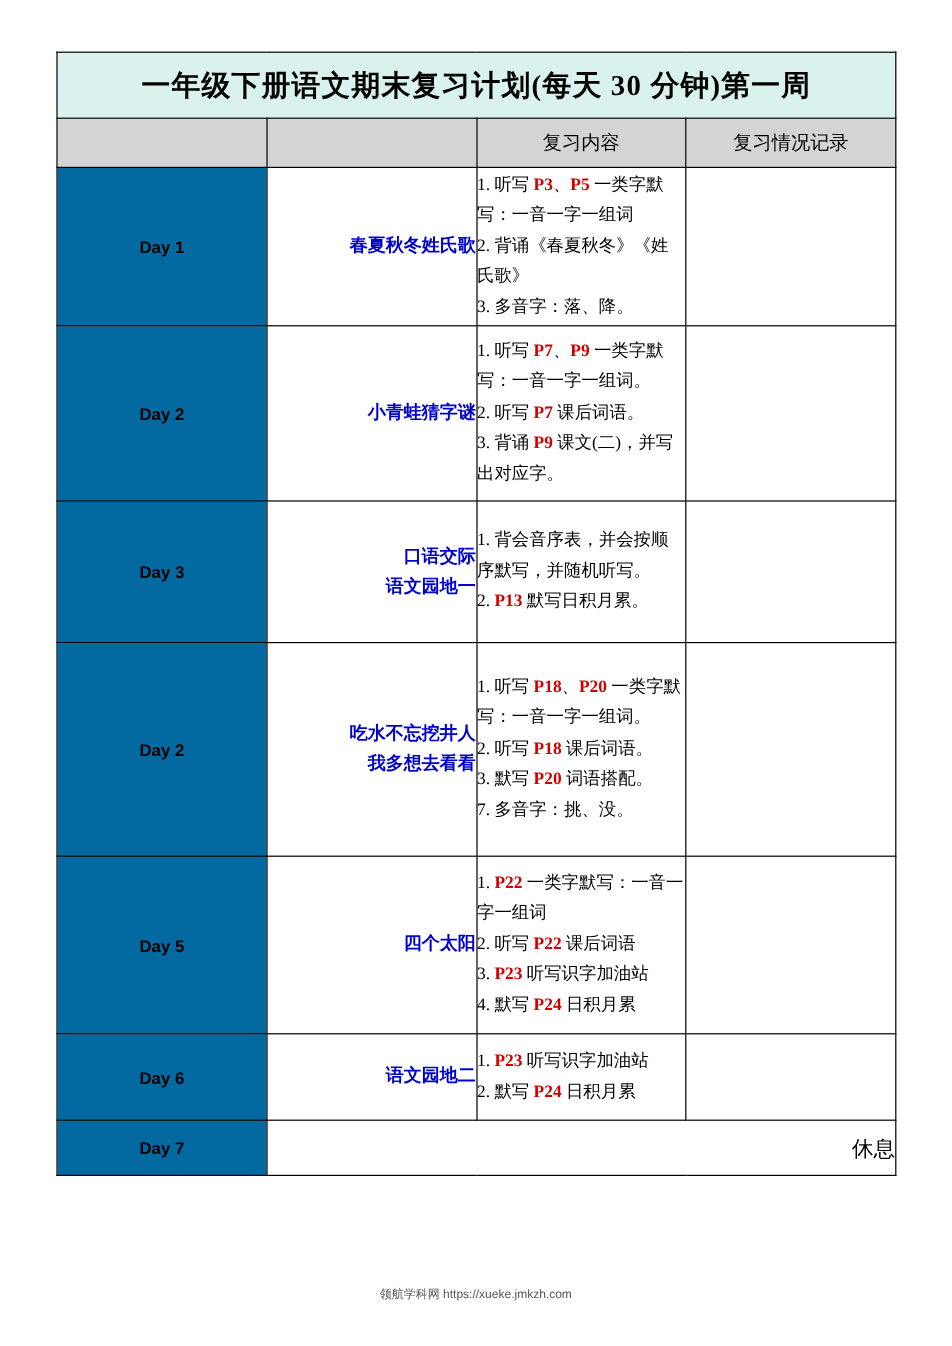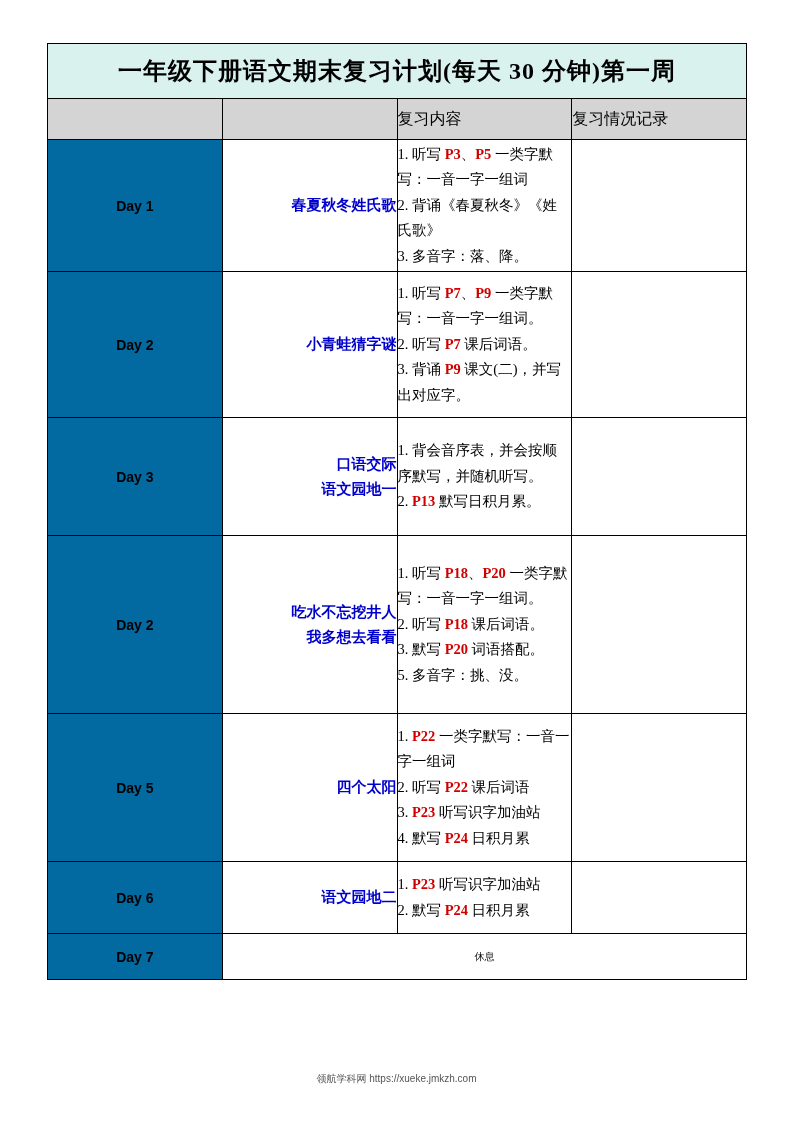--- a/index.html
+++ b/index.html
@@ -39,21 +39,21 @@
     font-size: 24px;
     font-weight: bold;
     color: #000000;
     height: 54px;
     letter-spacing: 1px;
     font-family: "Liberation Serif", serif;
   }
   .hdr {
     background: #d4d4d4;
     height: 40px;
-    text-align: left;
+    text-align: center;
     font-size: 16px;
     color: #000000;
     font-family: "Liberation Serif", serif;
     font-weight: normal;
   }
   .hdr.blank { background: #d4d4d4; }
   .day-cell {
     background: #0369a1;
     width: 62px;
     text-align: center;
@@ -78,22 +78,22 @@
     padding: 10px 8px 10px 10px;
     line-height: 1.75;
     font-family: "Liberation Serif", serif;
     margin-top: 41px;
   }
   .record-cell {
     width: 134px;
     background: #ffffff;
   }
   .rest-cell {
-    text-align: center;
-    font-size: 10px;
+    text-align: right;
+    font-size: 18px;
     font-family: "Liberation Serif", serif;
     color: #000000;
   }
   .pg { color: #d00000; font-weight: bold; }
   .line { white-space: normal; }
   .footer {
     position: absolute;
     left: 0;
     top: 1072px;
     width: 793px;
@@ -162,21 +162,21 @@
       <tr style="height:178px;">
         <td class="day-cell">Day 2</td>
         <td class="lesson-cell">
           <div>吃水不忘挖井人</div>
           <div>我多想去看看</div>
         </td>
         <td class="content-cell">
           <div class="line">1. 听写 <span class="pg">P18</span>、<span class="pg">P20</span> 一类字默写：一音一字一组词。</div>
           <div class="line">2. 听写 <span class="pg">P18</span> 课后词语。</div>
           <div class="line">3. 默写 <span class="pg">P20</span> 词语搭配。</div>
-          <div class="line">5. 多音字：挑、没。</div>
+          <div class="line">7. 多音字：挑、没。</div>
         </td>
         <td class="record-cell"></td>
       </tr>
 
       <tr style="height:148px;">
         <td class="day-cell">Day 5</td>
         <td class="lesson-cell">
           <div>四个太阳</div>
         </td>
         <td class="content-cell">

